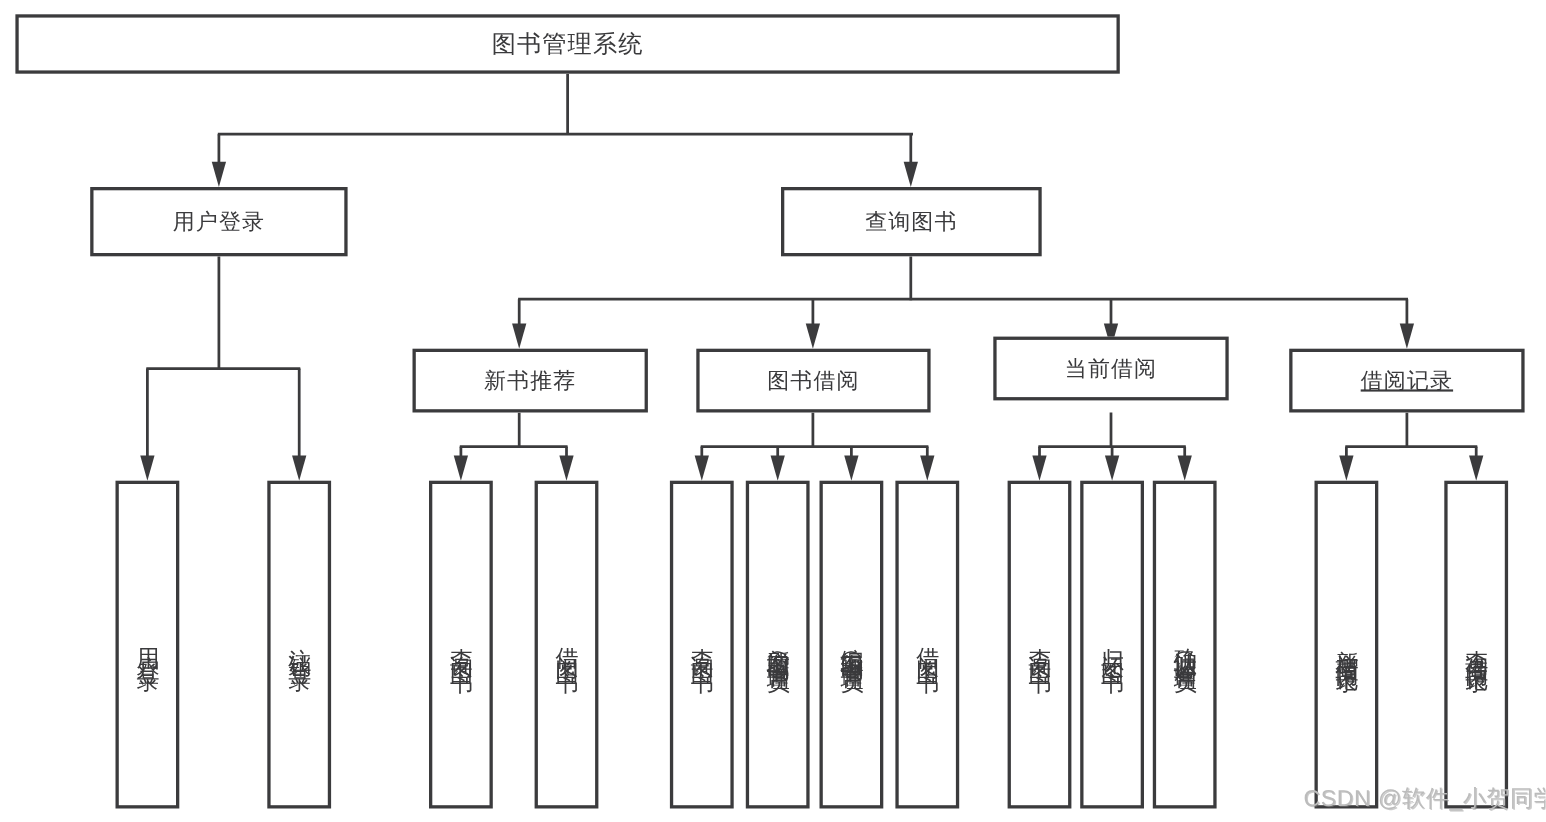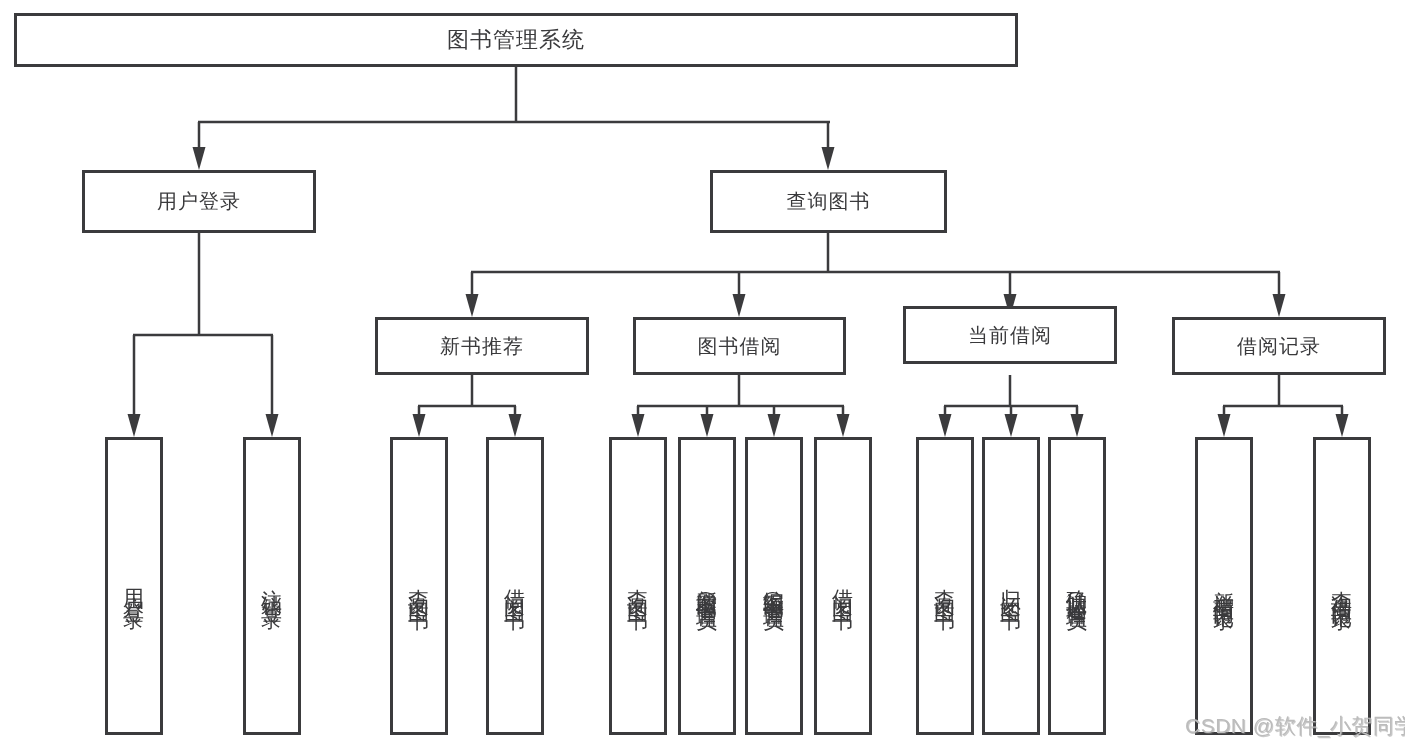--- a/index.html
+++ b/index.html
@@ -148,21 +148,21 @@
 
   <div class="node" style="left:375px; top:317px; width:214px; height:58px;">
     <span>新书推荐</span>
   </div>
   <div class="node" style="left:633px; top:317px; width:213px; height:58px;">
     <span>图书借阅</span>
   </div>
   <div class="node" style="left:903px; top:306px; width:214px; height:58px;">
     <span>当前借阅</span>
   </div>
-  <div class="node" style="left:1172px; top:317px; width:214px; height:58px;">
+  <div class="node" style="left:1172px; top:317px; width:214px; height:58px;text-decoration:underline;">
     <span>借阅记录</span>
   </div>
 
   <div class="vnode" style="left:105px;">
     <span class="vtext">用户登录</span>
   </div>
   <div class="vnode" style="left:243px;">
     <span class="vtext">注销登录</span>
   </div>
   <div class="vnode" style="left:390px;">

